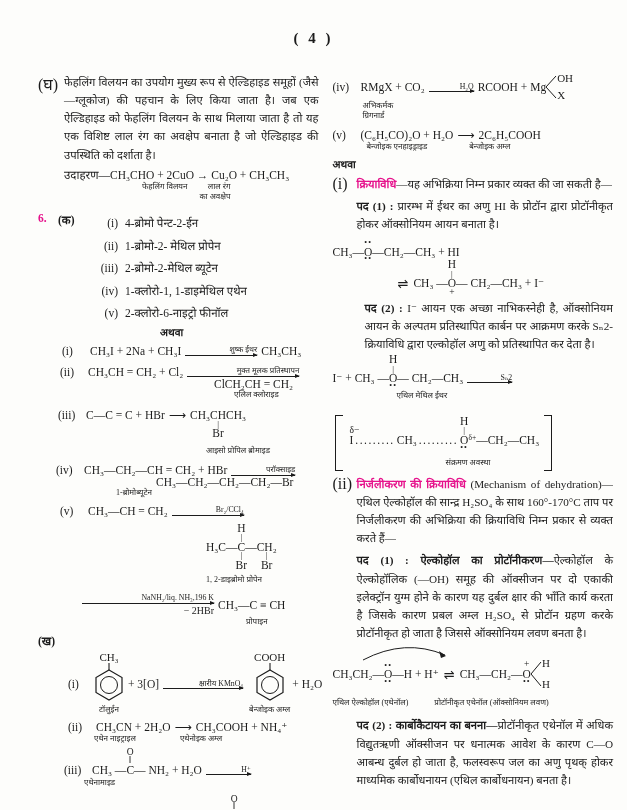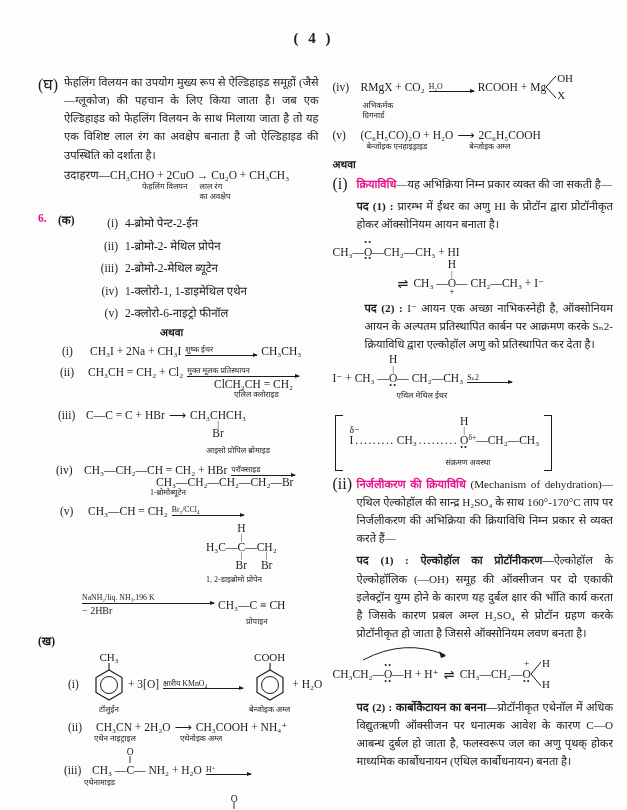--- a/index.html
+++ b/index.html
@@ -12,23 +12,23 @@
   .hang{display:flex}
   .hang .hnum{flex:0 0 26px}
   .hang2 .hnum{flex:0 0 24px}
   .eqr{display:flex;align-items:center;white-space:nowrap;font-size:11.5px}
   .rn{flex:0 0 28px}
   .mag{color:#e6128c;font-weight:bold}
   .bold{font-weight:bold}
   .it{}
   .sl{font-size:8px;line-height:1.3}
   .lblrow{display:flex;font-size:8px;line-height:1.3}
-  .ccol{display:flex;flex-direction:column;align-items:flex-start}
+  .ccol{display:flex;flex-direction:column;align-items:flex-end}
   
-  .arr{display:inline-flex;flex-direction:column;align-items:flex-start;margin:0 4px;vertical-align:middle}
+  .arr{display:inline-flex;flex-direction:column;align-items:flex-end;margin:0 4px;vertical-align:middle}
   .arr .al{font-size:7.8px;line-height:1.25;white-space:nowrap}
   .arr .sh{width:100%;border-top:1.1px solid #1c1c1c;height:0;position:relative}
   .arr .sh::after{content:"";position:absolute;right:-1px;top:-3px;border-left:5px solid #1c1c1c;
                   border-top:2.6px solid transparent;border-bottom:2.6px solid transparent}
   .arr .bl{font-size:10px;line-height:1.3}
   .w45{min-width:45px}.w64{min-width:64px}.w72{min-width:72px}.w80{min-width:80px}
   .w110{min-width:112px}.w150{min-width:132px}
   
   .ow{position:relative;display:inline-block}
   .ov{position:absolute;bottom:96%;left:50%;transform:translateX(-50%);display:flex;flex-direction:column;align-items:center;line-height:1}
@@ -149,21 +149,21 @@
         <span class="rn">(iv)</span>
         <span>CH₃—CH₂—CH = CH₂ + HBr</span>
         <span class="arr w64">
             <span class="al">परॉक्साइड</span>
             <span class="sh"></span>
           </span>
       </div>
       <div class="eqr" style="margin-left:118px">
         <span>CH₃—CH₂—CH₂—CH₂—Br</span>
       </div>
-      <div class="sl" style="margin-left:112px">1-ब्रोमोब्यूटेन</div>
+      <div class="sl" style="margin-left:78px">1-ब्रोमोब्यूटेन</div>
 
       <div class="eqr" style="margin:6px 0 0 22px">
         <span class="rn">(v)</span>
         <span>CH₃—CH = CH₂</span>
         <span class="arr w72">
             <span class="al">Br₂/CCl₄</span>
             <span class="sh"></span>
           </span>
       </div>
       <div class="eqr" style="margin:24px 0 22px 168px">
@@ -400,18 +400,22 @@
               <svg width="11" height="30" viewBox="0 0 11 30">
                 <line x1="0" y1="15" x2="10" y2="3" stroke="#1c1c1c" stroke-width="1"></line>
                 <line x1="0" y1="15" x2="10" y2="27" stroke="#1c1c1c" stroke-width="1"></line>
               </svg>
               <span class="fv" style="height:32px">
                 <span>H</span>
                 <span>H</span>
               </span>
             </span>
         </div>
+        <div class="lblrow" style="margin-top:8px">
+          <span>एथिल ऐल्कोहॉल (एथेनॉल)</span>
+          <span style="margin-left:26px">प्रोटॉनीकृत एथेनॉल (ऑक्सोनियम लवण)</span>
+        </div>
       </div>
 
       <p class="just" style="margin:8px 0 0 24px"><span class="bold">पद (2) : कार्बोकैटायन का बनना—</span><span>प्रोटॉनीकृत एथेनॉल में अधिक विद्युतऋणी ऑक्सीजन पर धनात्मक आवेश के कारण C—O आबन्ध दुर्बल हो जाता है, फलस्वरूप जल का अणु पृथक् होकर माध्यमिक कार्बोधनायन (एथिल कार्बोधनायन) बनता है।</span></p>
     </div>
   </div>
 </div>
 
 </body></html>

